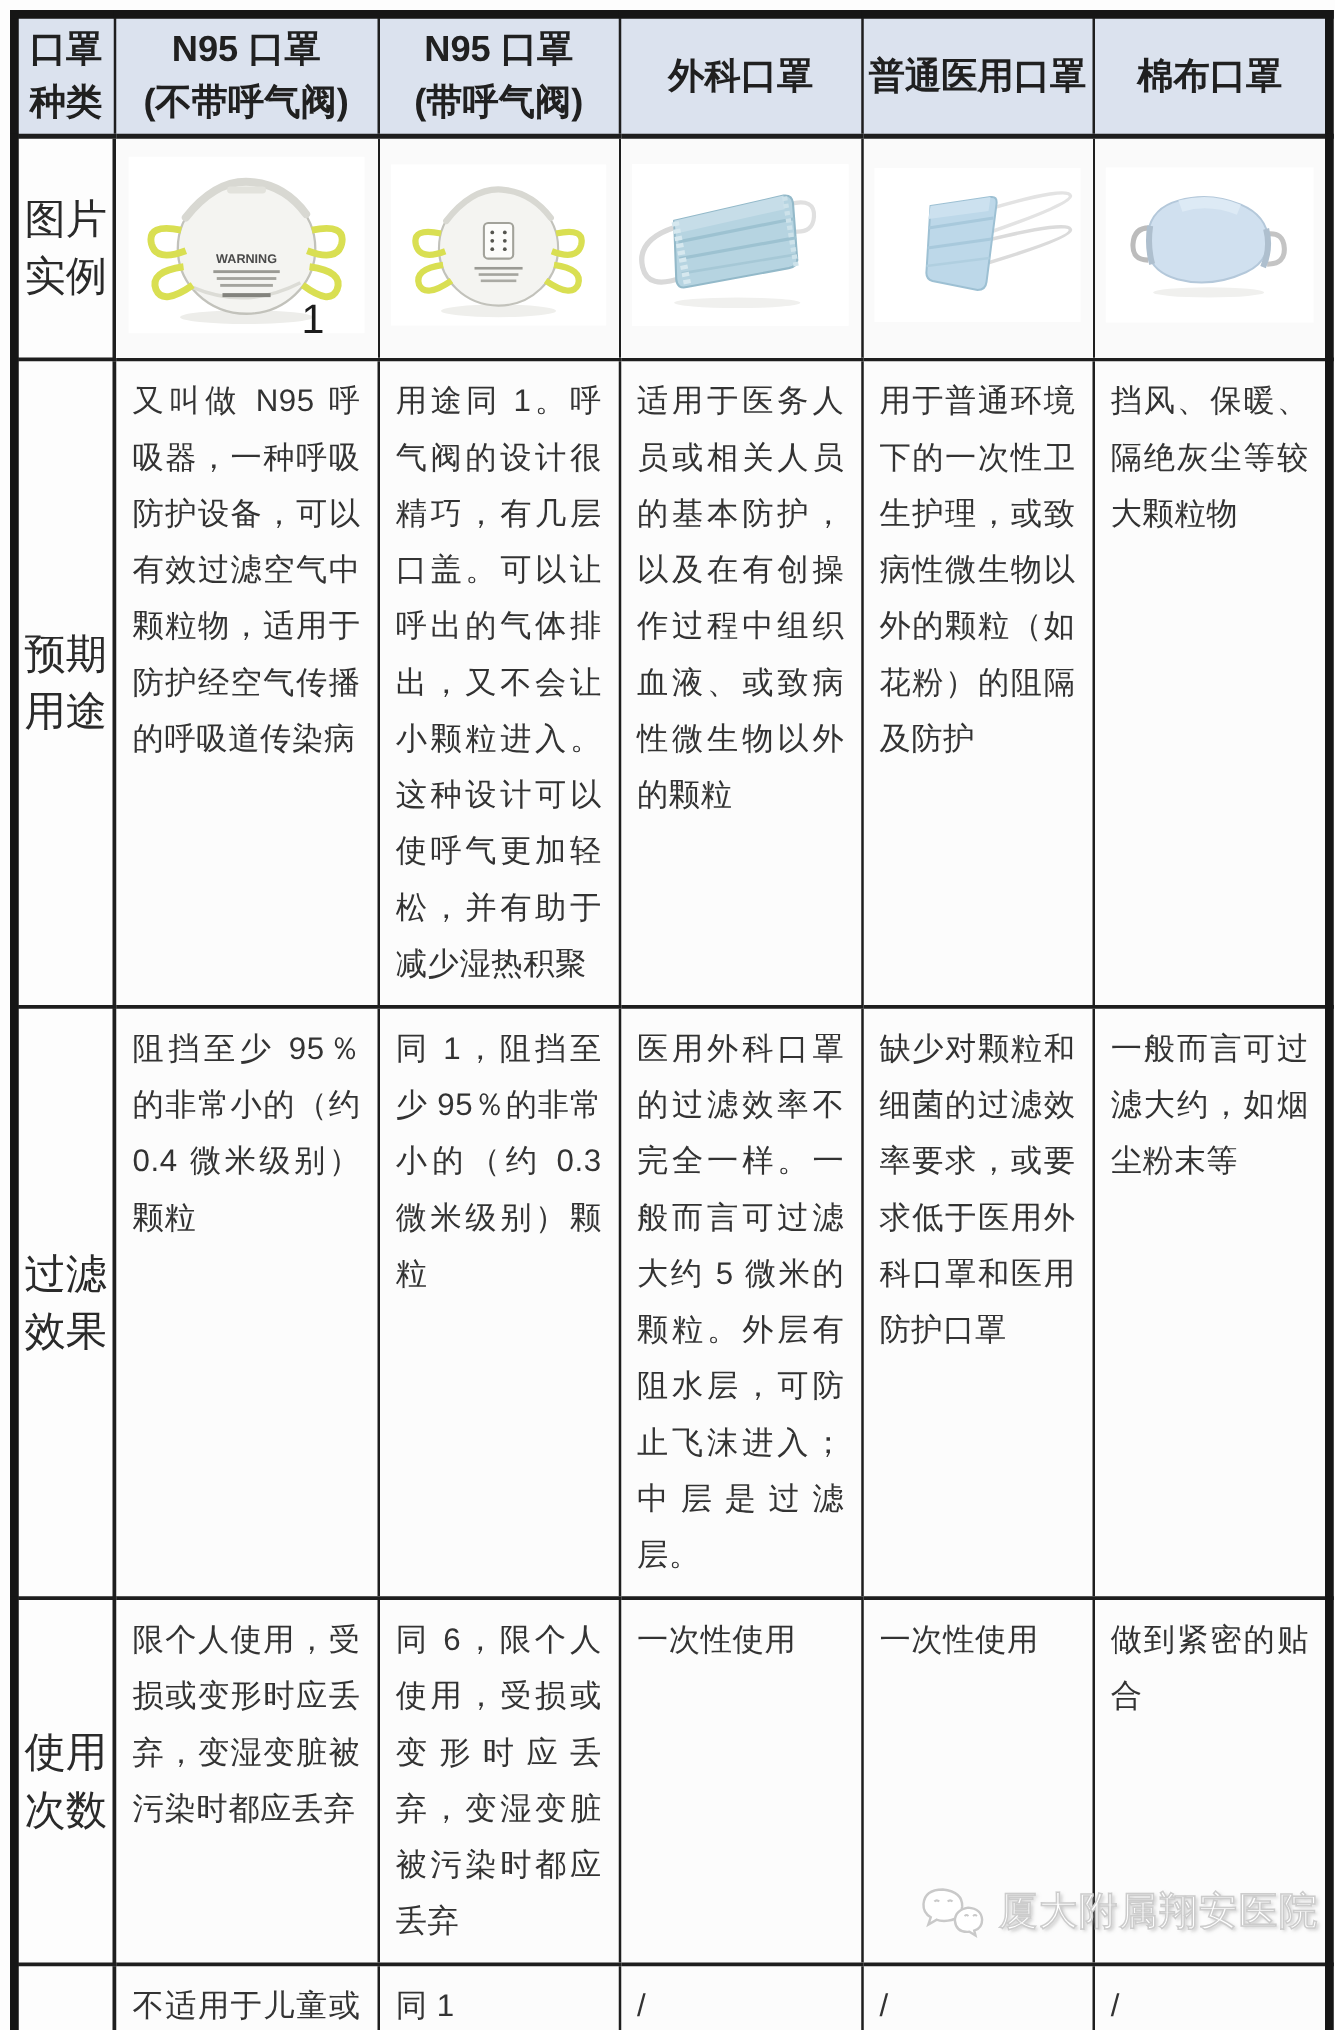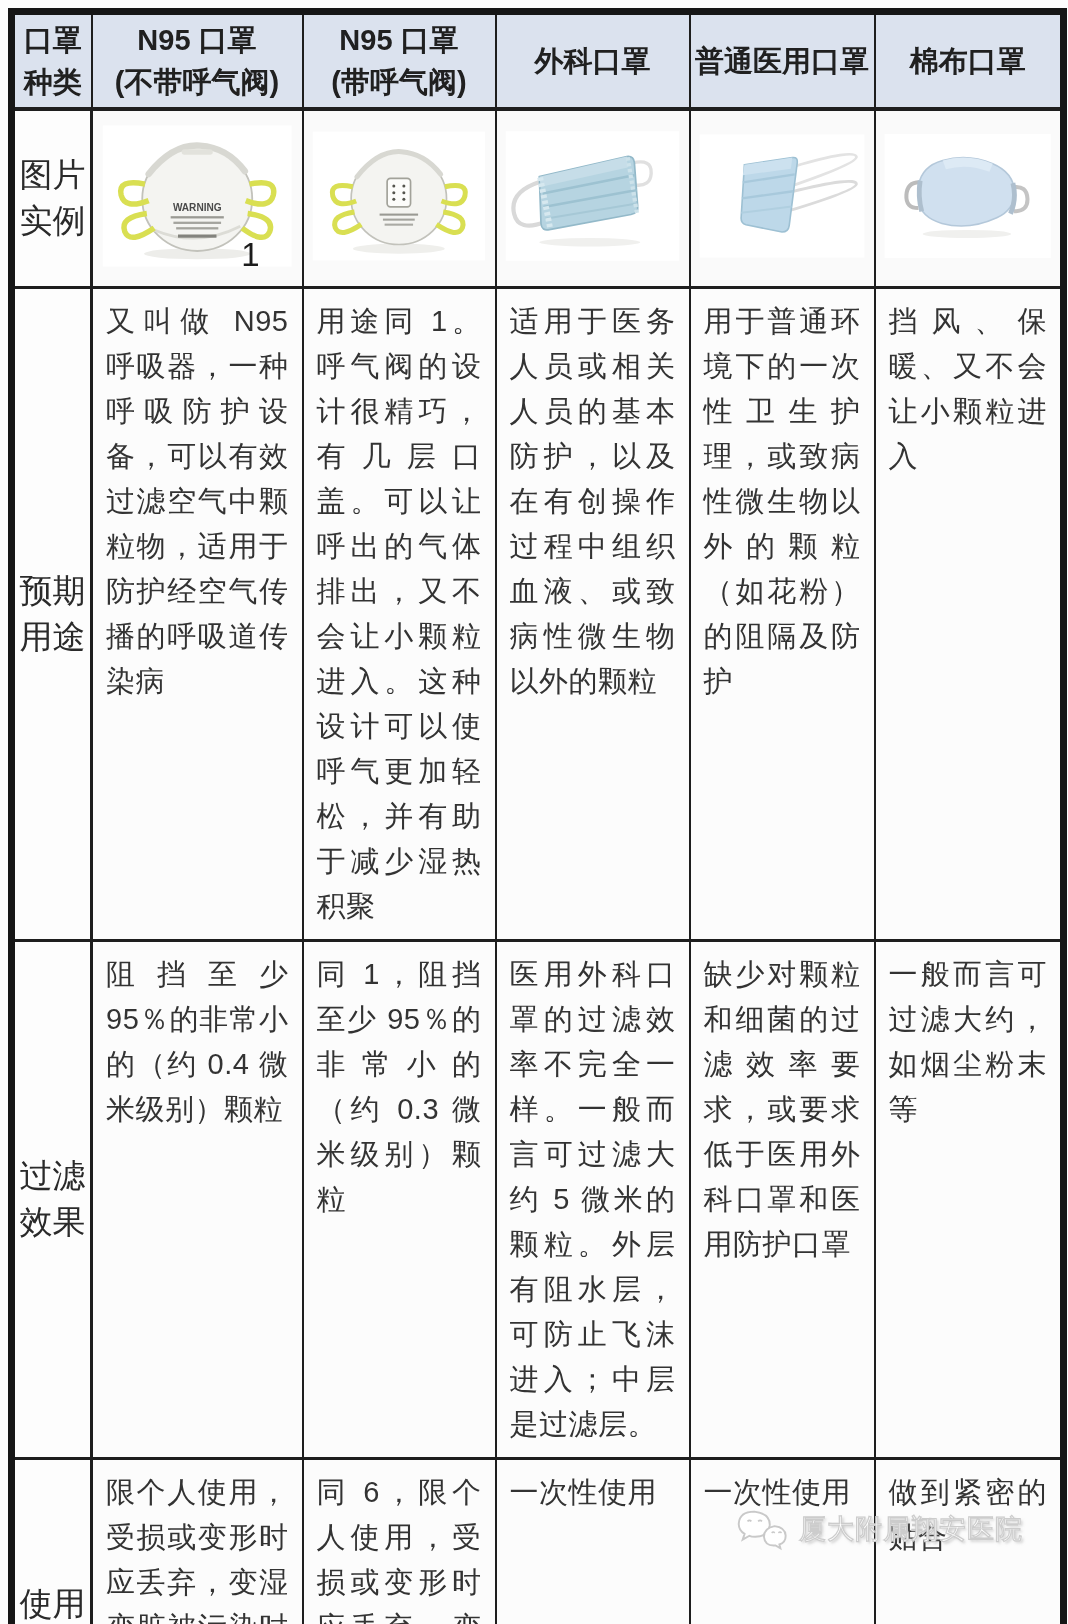--- a/index.html
+++ b/index.html
@@ -45,21 +45,21 @@
     text-align: center;
     font-size: 33px;
     font-weight: normal;
     color: #2a2a2a;
     padding: 4px 2px;
     line-height: 46px;
     background: #fdfdfd;
   }
   th.corner { padding: 4px 2px; font-family: Liberation Serif, serif; }
   td.cell {
-    font-size: 29px;
+    font-size: 25px;
     line-height: 45px;
     color: #333333;
     text-align: justify;
     letter-spacing: 0.5px;
     background: #fcfcfc;
   }
   td.imgcell {
     position: relative;
     vertical-align: middle;
     text-align: center;
@@ -70,21 +70,21 @@
   .annot {
     position: absolute;
     right: 42px; bottom: 12px;
     font-size: 33px;
     color: #1c1c1c;
   }
   .watermark {
     position: absolute;
     left: 733px; top: 1506px;
     display: flex; align-items: center; gap: 8px;
-    font-size: 27px;
+    font-size: 31px;
     letter-spacing: 1px;
     color: #ffffff;
     -webkit-text-stroke: 1.2px #cccccc;
     text-shadow: 2px 2px 3px rgba(150,150,150,0.55);
     white-space: nowrap;
   }
   .wicon { width: 58px; height: 46px; flex: 0 0 auto; }
 </style>
 </head>
 <body>
@@ -216,21 +216,21 @@
 
       <tr style="height:451px">
         <td class="rowlabel">
           <div>预期</div>
           <div>用途</div>
         </td>
         <td class="cell">又叫做 N95 呼吸器，一种呼吸防护设备，可以有效过滤空气中颗粒物，适用于防护经空气传播的呼吸道传染病</td>
         <td class="cell">用途同 1。呼气阀的设计很精巧，有几层口盖。可以让呼出的气体排出，又不会让小颗粒进入。这种设计可以使呼气更加轻松，并有助于减少湿热积聚</td>
         <td class="cell">适用于医务人员或相关人员的基本防护，以及在有创操作过程中组织血液、或致病性微生物以外的颗粒</td>
         <td class="cell">用于普通环境下的一次性卫生护理，或致病性微生物以外的颗粒（如花粉）的阻隔及防护</td>
-        <td class="cell">挡风、保暖、又不会让小颗粒进入</td>
+        <td class="cell">挡风、保暖、隔绝灰尘等较大颗粒物</td>
       </tr>
 
       <tr style="height:362px">
         <td class="rowlabel">
           <div>过滤</div>
           <div>效果</div>
         </td>
         <td class="cell">阻挡至少 95％的非常小的（约 0.4 微米级别）颗粒</td>
         <td class="cell">同 1，阻挡至少 95％的非常小的（约 0.3 微米级别）颗粒</td>
         <td class="cell">医用外科口罩的过滤效率不完全一样。一般而言可过滤大约 5 微米的颗粒。外层有阻水层，可防止飞沫进入；中层是过滤层。</td>

